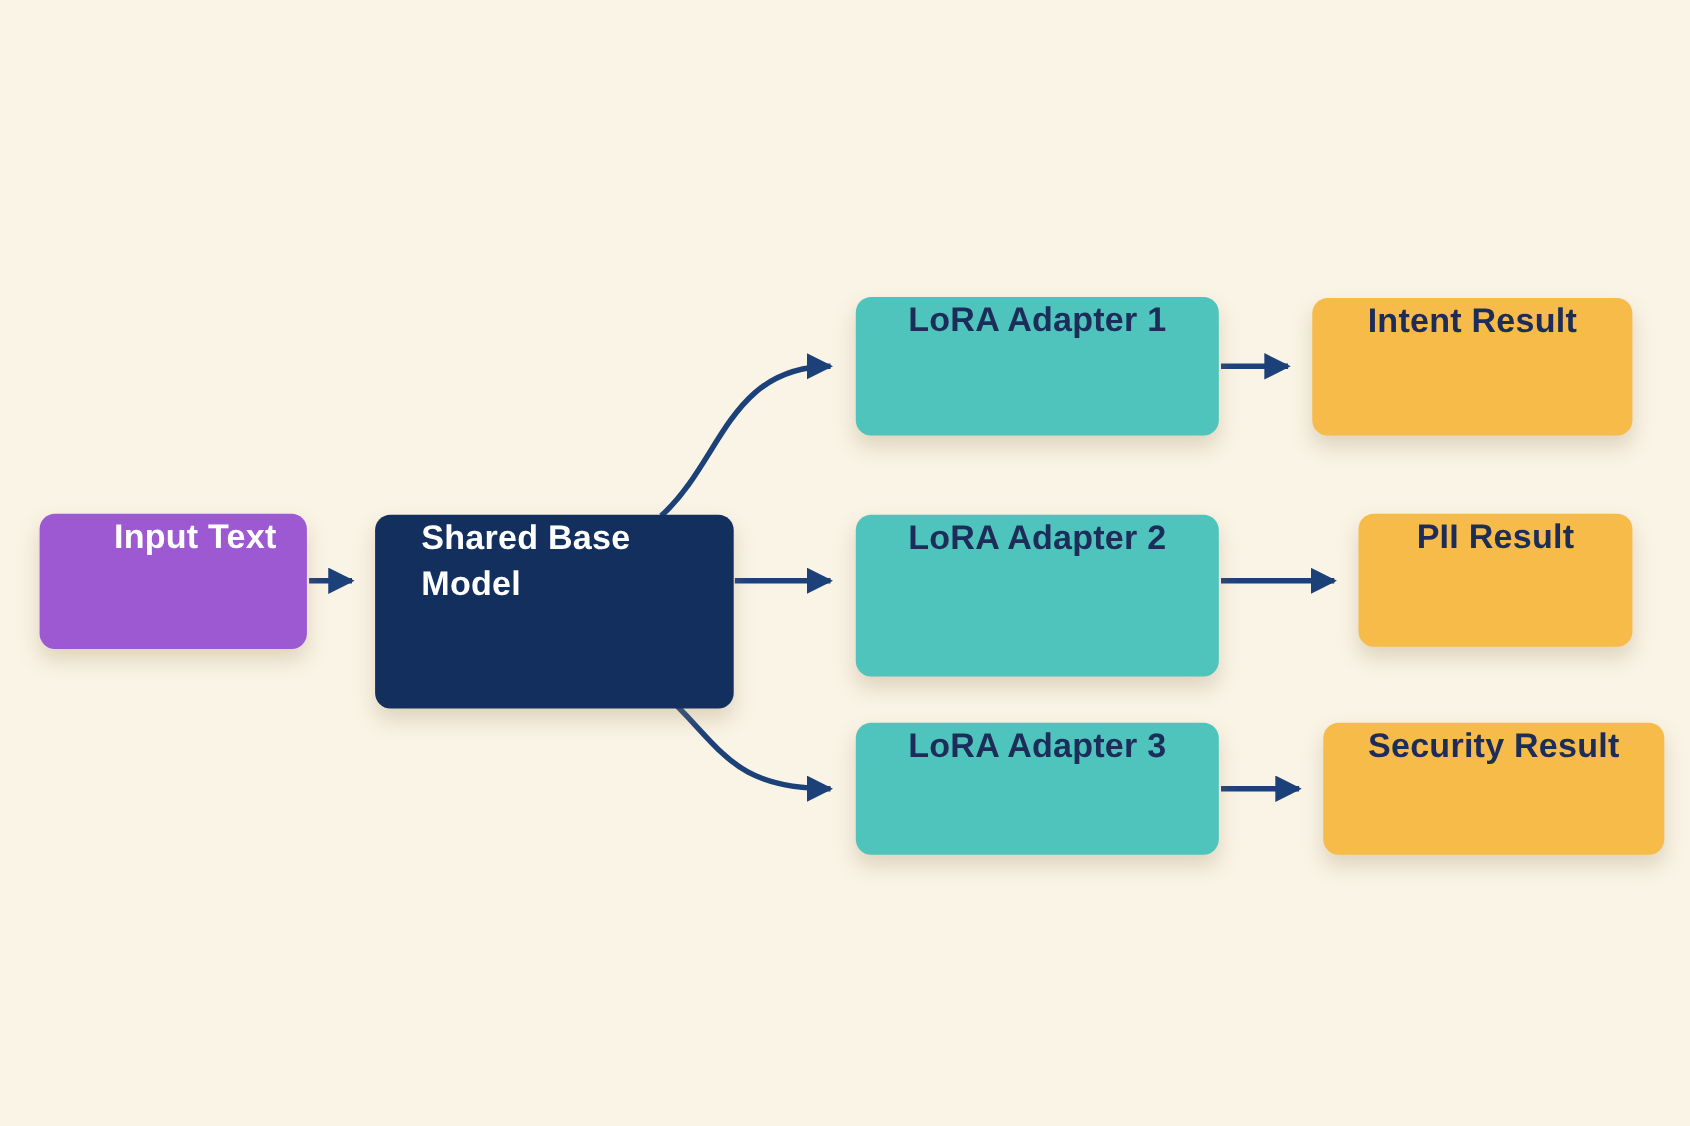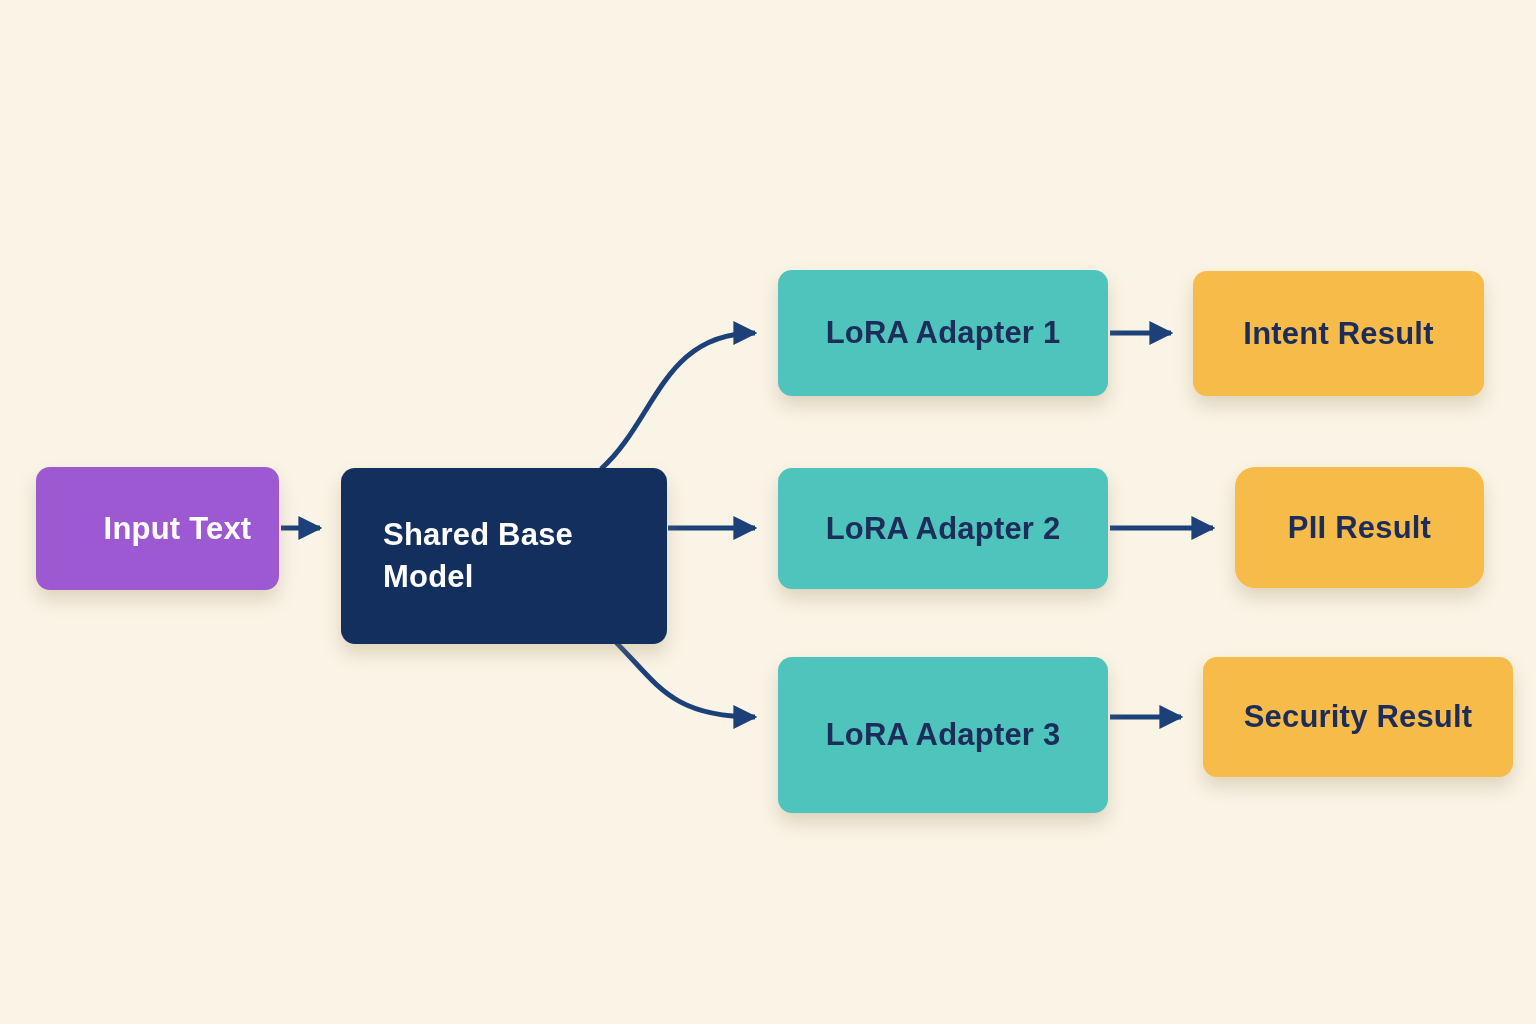--- a/index.html
+++ b/index.html
@@ -20,21 +20,20 @@
   }
   .canvas {
     position: relative;
     width: 1536px;
     height: 1024px;
   }
   .node {
     position: absolute;
     border-radius: 14px;
     display: flex;
-    align-items: center;
     justify-content: center;
     box-shadow: 0 10px 18px rgba(160, 140, 100, 0.30);
   }
   .node .label {
     font-size: 31px;
     font-weight: bold;
     letter-spacing: 0.2px;
     text-align: center;
     line-height: 42px;
   }
@@ -43,24 +42,24 @@
   .node-teal   { background: var(--node-teal, #4fc4bc); }
   .node-orange { background: var(--node-orange, #f7bb49); }
   .text-light { color: var(--text-light, #ffffff); margin-left: 40px; }
   .text-dark  { color: var(--text-dark, #1d2d5a); }
 
   #node-input    { left: 36px;  top: 467px; width: 243px; height: 123px; }
   #node-base     { left: 341px; top: 468px; width: 326px; height: 176px;
                    justify-content: flex-start; }
   #node-base .label { text-align: left; margin-left: 42px; max-width: 250px; }
   #node-lora1    { left: 778px; top: 270px; width: 330px; height: 126px; }
-  #node-lora2    { left: 778px; top: 468px; width: 330px; height: 121px; }
-  #node-lora3    { left: 778px; top: 657px; width: 330px; height: 156px; }
+  #node-lora2    { left: 778px; top: 468px; width: 330px; height: 147px; }
+  #node-lora3    { left: 778px; top: 657px; width: 330px; height: 120px; }
   #node-intent   { left: 1193px; top: 271px; width: 291px; height: 125px; }
-  #node-pii      { left: 1235px; top: 467px; width: 249px; height: 121px; border-radius: 20px; }
+  #node-pii      { left: 1235px; top: 467px; width: 249px; height: 121px; }
   #node-security { left: 1203px; top: 657px; width: 310px; height: 120px; }
 
   svg.edges {
     position: absolute;
     left: 0; top: 0;
     width: 1536px; height: 1024px;
     pointer-events: none;
   }
   svg.edges path.edge {
     fill: none;

